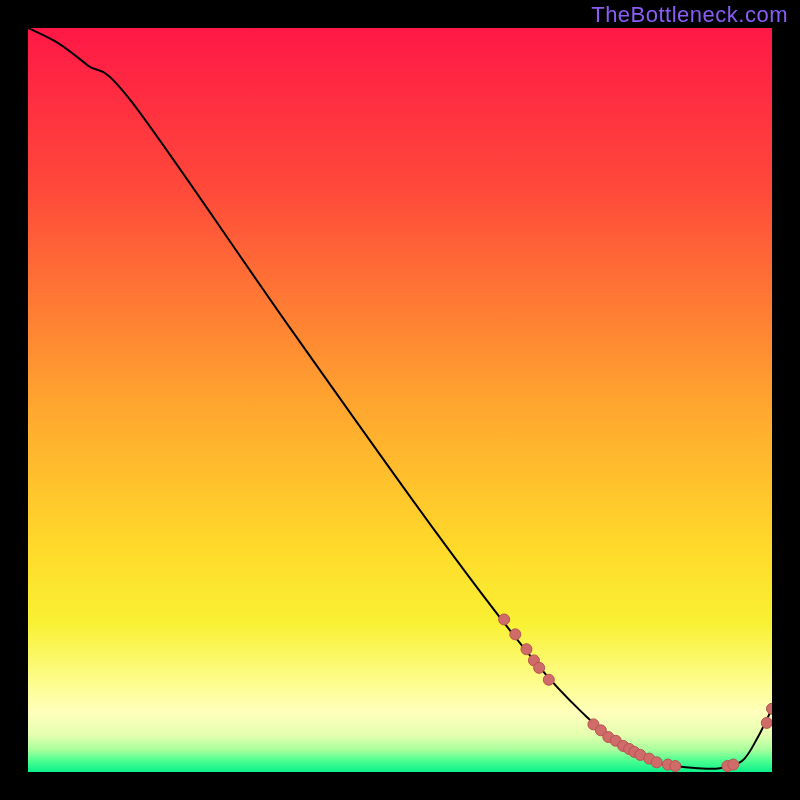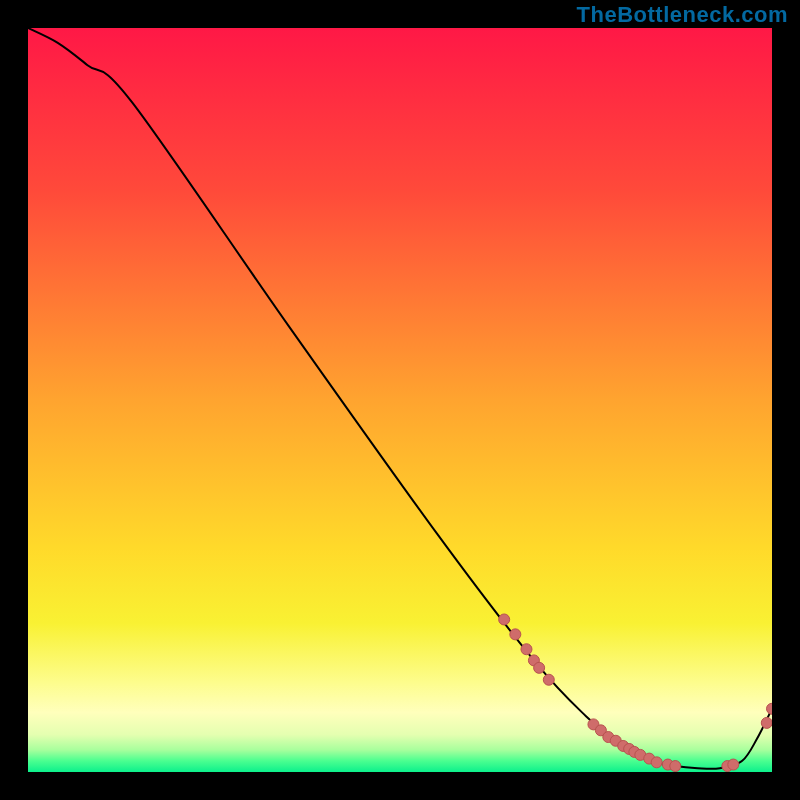--- a/index.html
+++ b/index.html
@@ -14,22 +14,22 @@
     position: relative;
     width: 800px;
     height: 800px;
   }
   .watermark {
     position: absolute;
     top: 2px;
     right: 12px;
     font-family: Arial, Helvetica, sans-serif;
     font-size: 22px;
-    font-weight: 700;
-    color: #0369a1;
+    font-weight: 400;
+    color: #8b5cf6;
     letter-spacing: 0.5px;
     user-select: none;
   }
   svg.chart {
     position: absolute;
     left: 0;
     top: 0;
   }
 </style>
 </head>

